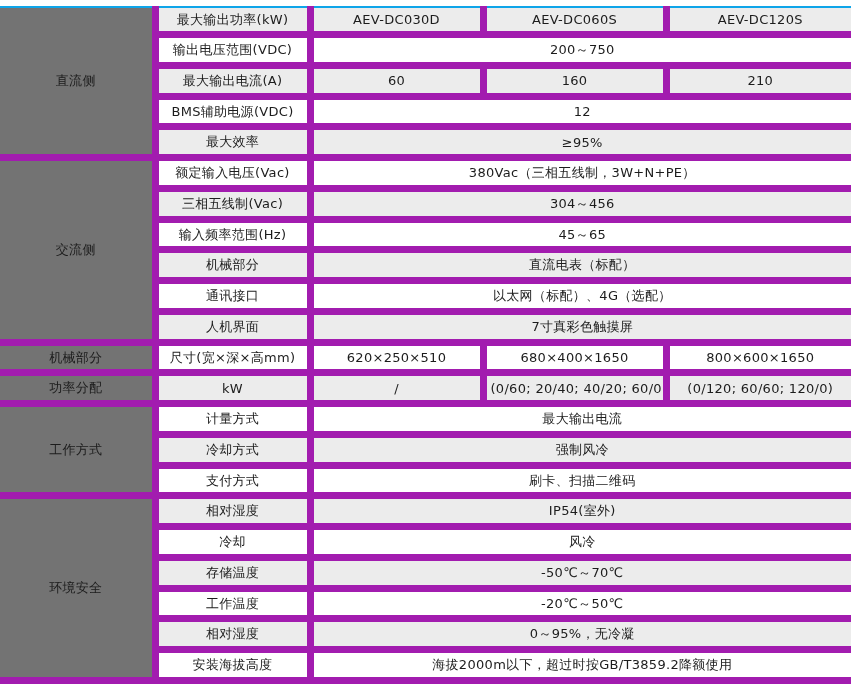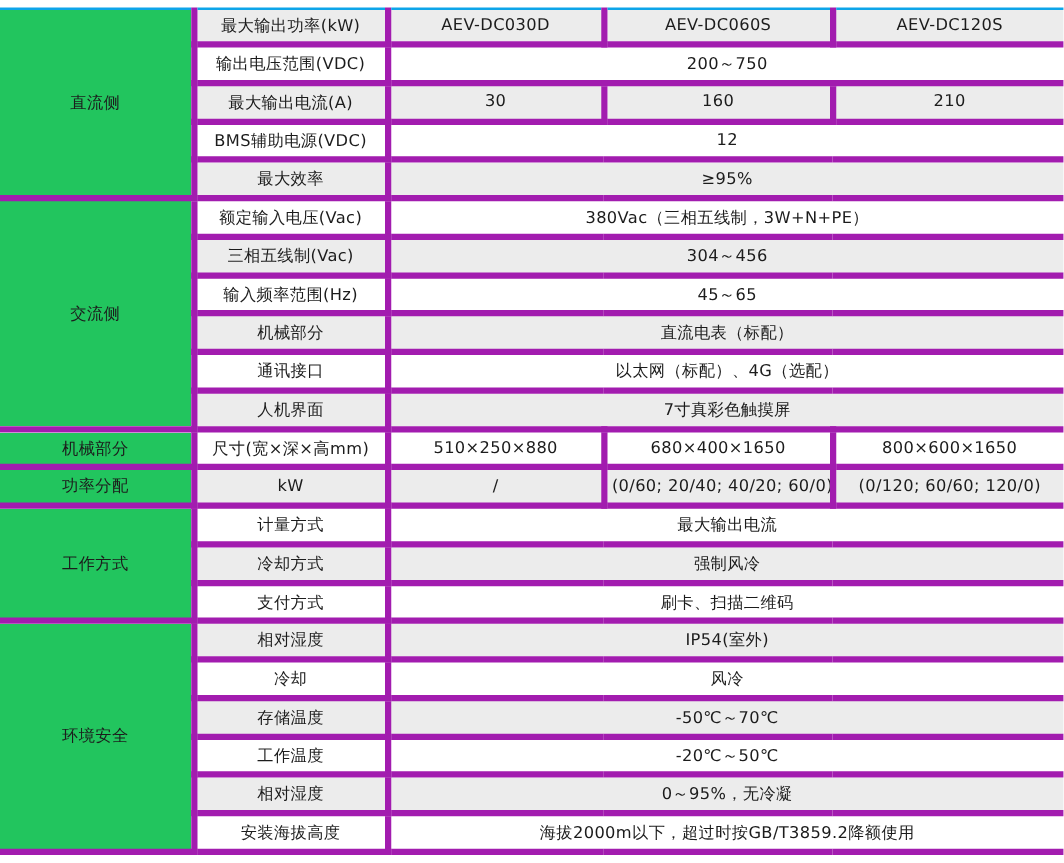--- a/index.html
+++ b/index.html
@@ -18,34 +18,34 @@
   }
   table.spec-table {
     width: 851px;
     height: 678px;
     border-collapse: collapse;
     table-layout: fixed;
     border-top: 2px solid #3d3d3d;
     border-bottom: 2px solid #3d3d3d;
   }
   table.spec-table td {
-    border: 5px solid #a21caf;
+    border: 7px solid #a21caf;
     text-align: center;
     vertical-align: middle;
     font-size: 13px;
     color: #1c1c1c;
     padding: 0 4px;
     background: #ffffff;
     letter-spacing: 0.3px;
     overflow: hidden;
     white-space: nowrap;
   }
   table.spec-table td.cat {
     border-left: none;
-    background: #22c55e;
+    background: #737373;
   }
   table.spec-table td.no-right {
     border-right: none;
   }
   table.spec-table tr.group-start td {
     border-top: 2px solid #0ea5e9;
   }
   table.spec-table td.shaded {
     background: #ececec;
   }
@@ -69,21 +69,21 @@
           <td class="shaded">AEV-DC030D</td>
           <td class="shaded">AEV-DC060S</td>
           <td class="no-right shaded">AEV-DC120S</td>
         </tr>
         <tr>
           <td>输出电压范围(VDC)</td>
           <td colspan="3" class="no-right">200～750</td>
         </tr>
         <tr>
           <td class="shaded">最大输出电流(A)</td>
-          <td class="shaded">30</td>
+          <td class="shaded">60</td>
           <td class="shaded">160</td>
           <td class="no-right shaded">210</td>
         </tr>
         <tr>
           <td>BMS辅助电源(VDC)</td>
           <td colspan="3" class="no-right">12</td>
         </tr>
         <tr>
           <td class="shaded">最大效率</td>
           <td colspan="3" class="no-right shaded">≥95%</td>
@@ -109,21 +109,21 @@
           <td>通讯接口</td>
           <td colspan="3" class="no-right">以太网（标配）、4G（选配）</td>
         </tr>
         <tr>
           <td class="shaded">人机界面</td>
           <td colspan="3" class="no-right shaded">7寸真彩色触摸屏</td>
         </tr>
         <tr class="group-start">
           <td class="cat" rowspan="1">机械部分</td>
           <td>尺寸(宽×深×高mm)</td>
-          <td>510×250×880</td>
+          <td>620×250×510</td>
           <td>680×400×1650</td>
           <td class="no-right">800×600×1650</td>
         </tr>
         <tr class="group-start">
           <td class="cat" rowspan="1">功率分配</td>
           <td class="shaded">kW</td>
           <td class="shaded">/</td>
           <td class="shaded">(0/60; 20/40; 40/20; 60/0)</td>
           <td class="no-right shaded">(0/120; 60/60; 120/0)</td>
         </tr>

